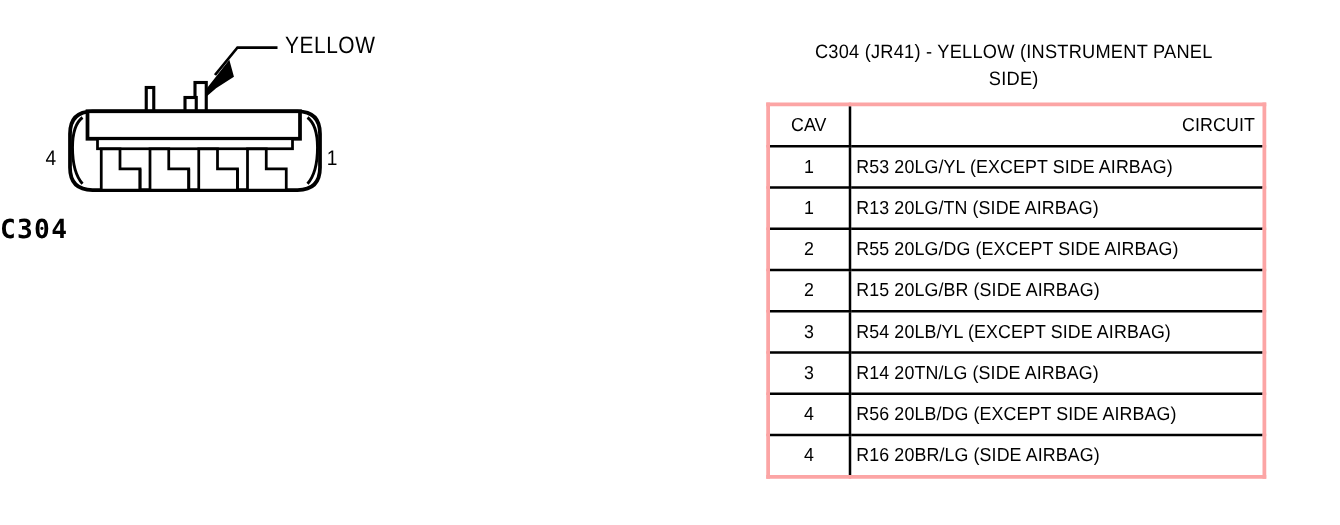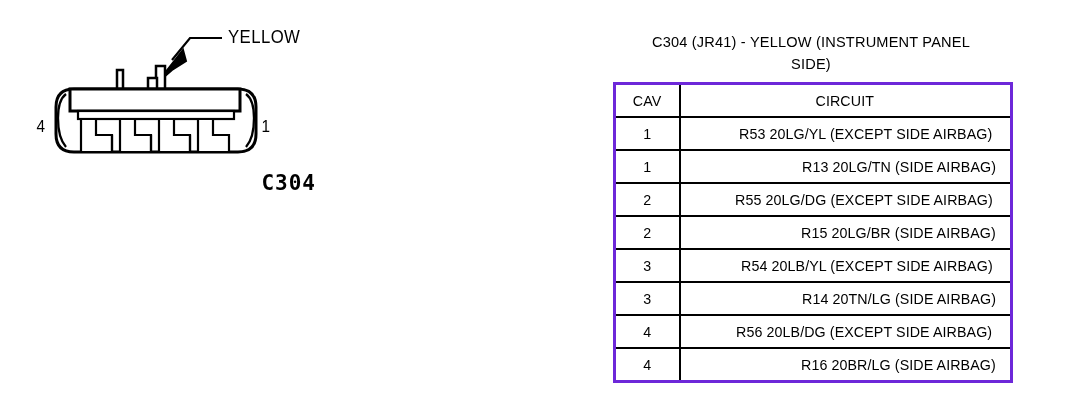--- a/index.html
+++ b/index.html
@@ -59,27 +59,26 @@
     transform: scaleX(0.9);
   }
   .pin-num.left  { left: 36px; top: 117px; }
   .pin-num.right { left: 261px; top: 117px; }
 
   .conn-name {
     position: absolute;
     left: 0px;
     top: 170px;
     width: 300px;
-    text-align: right;
+    text-align: left;
     font-family: "DejaVu Sans Mono", monospace;
     font-weight: bold;
     font-size: 21px;
     line-height: 26px;
     letter-spacing: 1px;
-    padding-left: 16px;
   }
 
   
   .table-panel {
     position: absolute;
     left: 596px;
     top: 0;
     width: 452px;
     height: 420px;
   }
@@ -97,42 +96,42 @@
     transform-origin: center top;
   }
 
   table.cav-table {
     position: absolute;
     left: 17px;
     top: 82px;
     width: 397px;
     border-collapse: collapse;
     table-layout: fixed;
-    border: 3px solid #6d28d9;
+    border: 3px solid #fca5a5;
   }
   table.cav-table th,
   table.cav-table td {
     border: 2px solid #000;
     height: 31px;
     padding: 0 4px;
     font-weight: normal;
     font-size: 15px;
     letter-spacing: 0.1px;
   }
   table.cav-table col.c-cav { width: 65px; }
   table.cav-table col.c-cir { width: 332px; }
 
   th.h-cav, td.d-cav {
     text-align: center;
   }
   th.h-cir {
-    text-align: center;
+    text-align: right;
   }
   td.d-cir {
-    text-align: right;
+    text-align: left;
     padding-left: 9px;
   }
   .cell-txt {
     display: inline-block;
     transform: scaleX(0.95);
     transform-origin: left center;
     white-space: nowrap;
   }
   th .cell-txt { transform-origin: center center; }
   td.d-cav .cell-txt { transform-origin: center center; }

